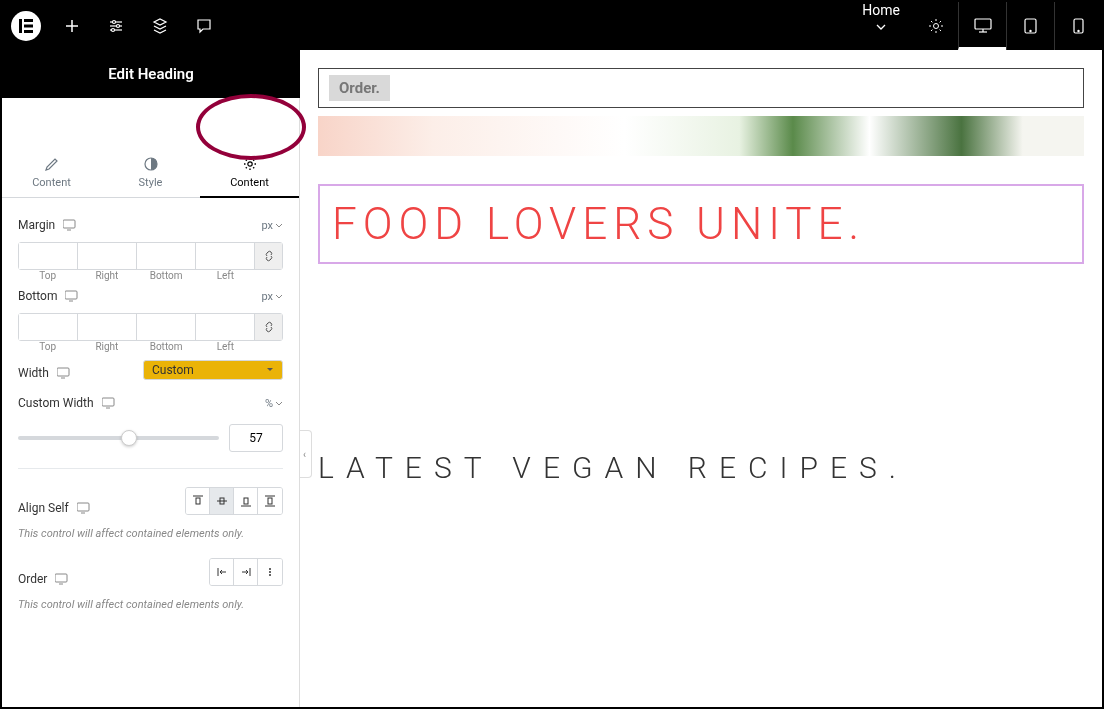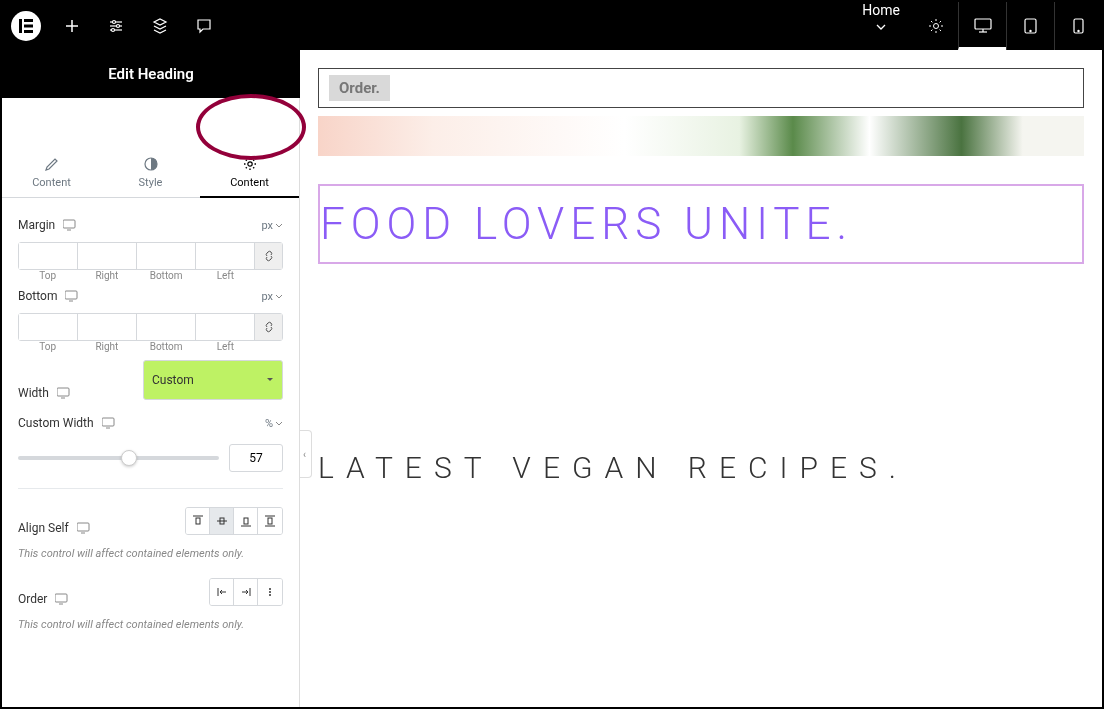--- a/index.html
+++ b/index.html
@@ -38,21 +38,21 @@
 .unit-sel { display: flex; align-items: center; gap: 2px; color: #6d7882; font-size: 11px; cursor: pointer; }
 
 .box-inputs { display: flex; border: 1px solid #d5d8dc; border-radius: 3px; height: 28px; margin-top: 2px; }
 .box-inputs input { flex: 1; border: none; border-right: 1px solid #d5d8dc; text-align: center; font-size: 11px; min-width: 0; }
 .box-inputs input:last-of-type { border-right: none; }
 .link-btn { width: 28px; background: #efefef; display: flex; align-items: center; justify-content: center; border-left: 1px solid #d5d8dc; cursor: pointer; }
 .box-labels { display: flex; font-size: 10px; color: #888; }
 .box-labels span { flex: 1; text-align: center; }
 .box-labels .spacer { width: 28px; flex: none; }
 
-.select-ctrl { border: 1px solid #d5d8dc; border-radius: 3px; height: 40px; padding: 0 8px; font-size: 12px; color: #333; background: #bef264; width: 140px; display: flex; align-items: center; justify-content: space-between; cursor: pointer; }
+.select-ctrl { border: 1px solid #d5d8dc; border-radius: 3px; height: 20px; padding: 0 8px; font-size: 12px; color: #333; background: #eab308; width: 140px; display: flex; align-items: center; justify-content: space-between; cursor: pointer; }
 
 .slider-row { display: flex; align-items: center; gap: 10px; padding: 6px 0; }
 .slider-track { flex: 1; height: 4px; background: #d5d8dc; border-radius: 2px; position: relative; }
 .slider-thumb { position: absolute; width: 16px; height: 16px; background: #fff; border: 1px solid #ccc; border-radius: 50%; top: -6px; box-shadow: 0 1px 3px rgba(0,0,0,0.2); }
 .slider-input { width: 54px; height: 28px; border: 1px solid #d5d8dc; border-radius: 3px; text-align: center; font-size: 12px; }
 
 .divider { border-top: 1px solid #e6e9ec; margin: 10px 0; }
 
 .btn-group { display: flex; border: 1px solid #d5d8dc; border-radius: 3px; overflow: hidden; }
 .btn-group .bg-btn { width: 24px; height: 26px; display: flex; align-items: center; justify-content: center; border-right: 1px solid #d5d8dc; cursor: pointer; background: #fff; }
@@ -60,21 +60,21 @@
 .btn-group .bg-btn.active { background: #e6e9ec; }
 
 .note { font-size: 11px; color: #888; font-style: italic; padding: 4px 0 10px; }
 
 
 .canvas { position: absolute; left: 298px; top: 48px; right: 0; bottom: 0; background: #fff; overflow: hidden; }
 .canvas-collapse { position: absolute; left: -2px; top: 380px; width: 14px; height: 48px; background: #fff; border: 1px solid #ddd; border-left: none; border-radius: 0 4px 4px 0; display: flex; align-items: center; justify-content: center; cursor: pointer; font-size: 10px; color: #888; }
 .page-header { margin: 18px 18px 0; border: 1px solid #444; height: 40px; display: flex; align-items: center; padding: 0 10px; }
 .logo-box { background: #d9d9d9; color: #777; font-weight: bold; padding: 4px 10px; font-size: 15px; }
 .hero-img { margin: 8px 18px 0; height: 40px; background: linear-gradient(90deg, #f8d4c8 0%, #fceee8 15%, #ffffff 40%, #e8f2e2 55%, #5a8a4a 62%, #ffffff 72%, #4a7340 84%, #f5f5f0 92%); }
-.heading-selected { margin: 28px 18px 0; border: 2px solid #d8a8e8; padding: 12px 0; font-family: Georgia, 'Times New Roman', serif; font-size: 44px; letter-spacing: 6px; color: #8b5cf6; font-weight: 300; }
+.heading-selected { margin: 28px 18px 0; border: 2px solid #d8a8e8; padding: 12px 12px; font-family: Georgia, 'Times New Roman', serif; font-size: 44px; letter-spacing: 6px; color: #ef4444; font-weight: 300; }
 .heading2 { margin: 180px 18px 0; font-family: Georgia, 'Times New Roman', serif; font-size: 30px; letter-spacing: 12px; color: #333; font-weight: 300; line-height: 1.6; }
 .canvas-bg { position: absolute; top: 130px; left: 0; right: 0; bottom: 0; background: #eeece6; z-index: -1; }
 
 svg { display: block; }
 </style>
 </head>
 <body>
 
 <div class="topbar">
   <div class="topbar-left">

